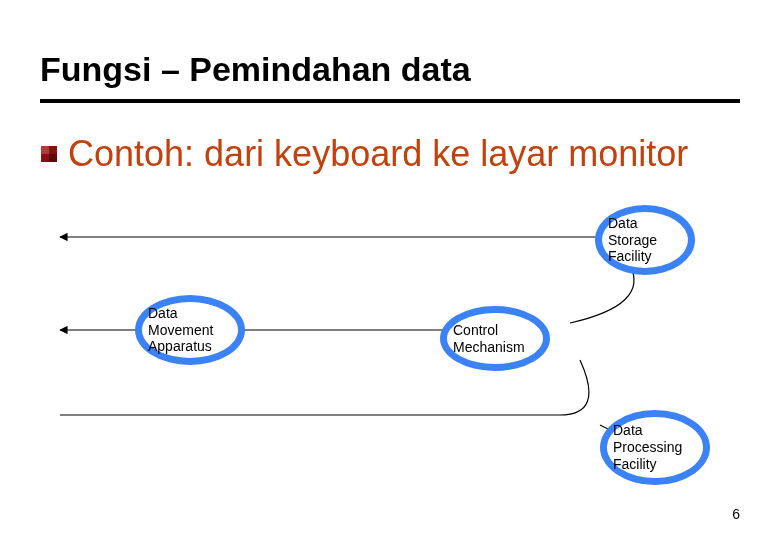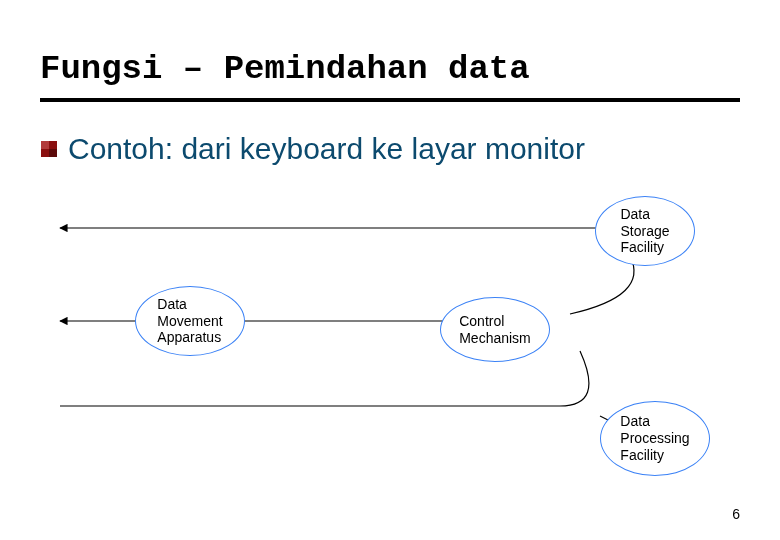--- a/index.html
+++ b/index.html
@@ -6,58 +6,58 @@
   html, body { width: 780px; height: 540px; background: #fff; font-family: Arial, Helvetica, sans-serif; }
   .slide {
     position: relative;
     width: 780px;
     height: 540px;
     padding: 50px 40px 20px 40px;
   }
   .title {
     font-size: 34px;
     font-weight: 900;
-    font-family: Liberation Mono, monospace;
+    font-family: Liberation Sans, sans-serif;
     letter-spacing: 0px;
     color: #000;
   }
   .rule {
     height: 4px;
     background: #000;
     margin-top: 10px;
   }
   .bullet-row {
     display: flex;
     align-items: center;
     margin-top: 30px;
     gap: 10px;
   }
   .bullet-icon {
     width: 18px; height: 18px;
     flex: 0 0 auto;
     display: inline-block;
   }
   .bullet-text {
-    font-size: 30px;
-    color: #0c4a6e;
+    font-size: 36px;
+    color: #c2410c;
   }
   .diagram {
     position: relative;
     width: 700px;
     height: 300px;
     margin-top: 20px;
   }
   .node {
     position: absolute;
-    border: 1px solid #3b82f6;
+    border: 7px solid #3b82f6;
     border-radius: 50%;
     background: #fff;
     display: flex;
     align-items: center;
-    justify-content: center;
+    justify-content: flex-start;
     text-align: left;
     font-size: 14px;
     line-height: 1.2;
     padding: 6px;
   }
   .node-label { white-space: pre-line; }
   .pagenum {
     position: absolute;
     right: 40px;
     bottom: 18px;

